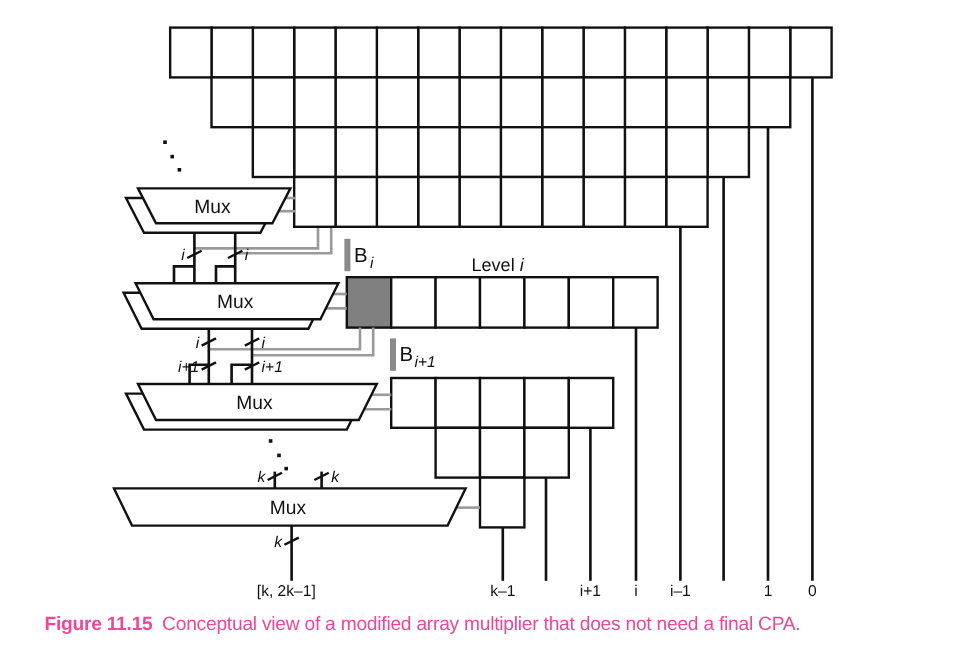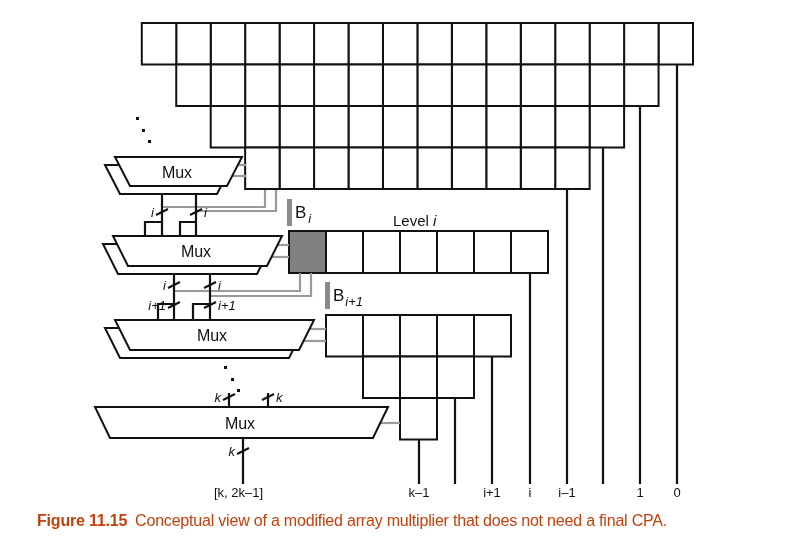--- a/index.html
+++ b/index.html
@@ -11,21 +11,21 @@
   .gwire { stroke: #9a9a9a; stroke-width: 2.2; fill: none; }
   .mux { fill: #ffffff; stroke: #111111; stroke-width: 2; }
   .tick { stroke: #111111; stroke-width: 2; }
   .lbl { font-family: "Liberation Sans", sans-serif; font-size: 15px; fill: #111111; }
   .lbl-it { font-family: "Liberation Sans", sans-serif; font-size: 13px; fill: #111111; font-style: italic; }
   .lbl-sm { font-family: "Liberation Sans", sans-serif; font-size: 13px; fill: #111111; }
   .mux-text { font-family: "Liberation Sans", sans-serif; font-size: 16px; fill: #111111; }
   .bbar { fill: #8a8a8a; }
   .blbl { font-family: "Liberation Sans", sans-serif; font-size: 17px; fill: #111111; }
   .dot { fill: #111111; }
-  #caption { position: absolute; left: 37px; top: 512px; font-family: "Liberation Sans", sans-serif; font-size: 16px; color: #c2410c; white-space: nowrap; letter-spacing: -0.2px; }
+  #caption { position: absolute; left: 37px; top: 512px; font-family: "Liberation Sans", sans-serif; font-size: 16px; color: #ec4899; white-space: nowrap; letter-spacing: -0.2px; }
   #caption .fig { font-weight: bold; margin-right: 8px; }
 </style>
 </head>
 <body>
 
 <svg id="diagram" width="797" height="510" viewBox="0 0 797 510">
 
   <g id="top-array">
       <rect x="658.55" y="23" width="34.45" height="41.5" class="cell"></rect>
       <rect x="624.1" y="23" width="34.45" height="41.5" class="cell"></rect>

